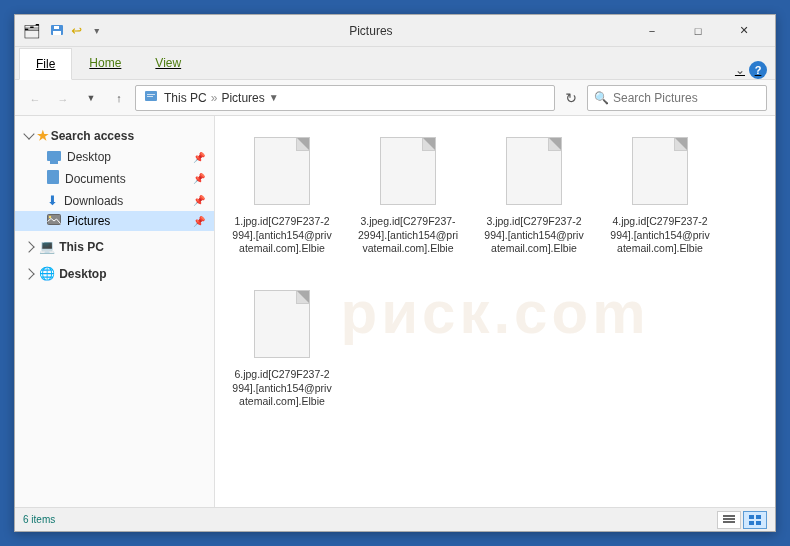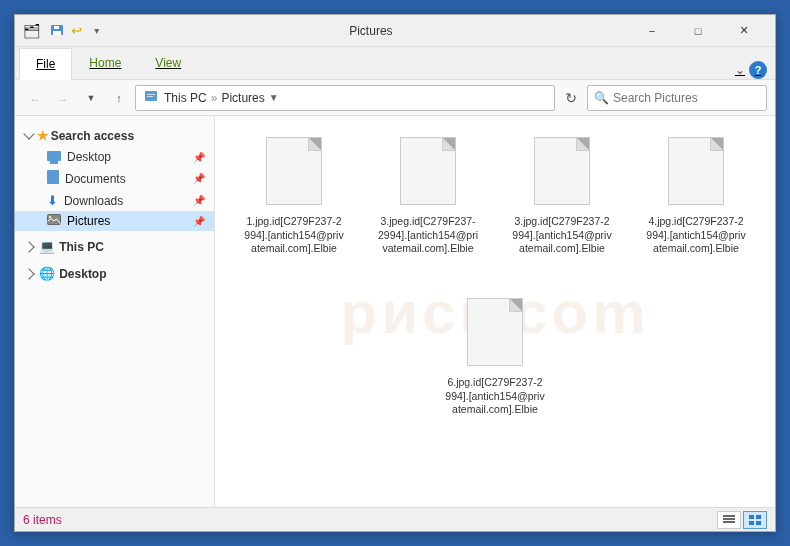--- a/index.html
+++ b/index.html
@@ -237,24 +237,23 @@
       font-weight: bold;
       color: rgba(210, 180, 140, 0.18);
       pointer-events: none;
       white-space: nowrap;
       letter-spacing: 4px;
       z-index: 0;
     }
     .files-grid {
       display: flex;
       flex-wrap: wrap;
-      gap: 24px;
+      gap: 16px;
       position: relative;
       z-index: 1;
-      justify-content: center;
     }
     .file-item {
       width: 110px;
       display: flex;
       flex-direction: column;
       align-items: center;
       padding: 8px 4px;
       cursor: pointer;
       border: 1px solid transparent;
       border-radius: 2px;
@@ -308,22 +307,22 @@
       height: 24px;
       background: #f0f0f0;
       border-top: 1px solid #ddd;
       display: flex;
       align-items: center;
       padding: 0 8px;
       justify-content: space-between;
       flex-shrink: 0;
     }
     .status-text {
-      font-size: 12px;
-      color: #be185d;
+      font-size: 10px;
+      color: #0f766e;
     }
     .status-view-btns {
       display: flex;
       gap: 2px;
     }
     .view-btn {
       width: 24px;
       height: 18px;
       border: 1px solid #ccc;
       background: #fff;

